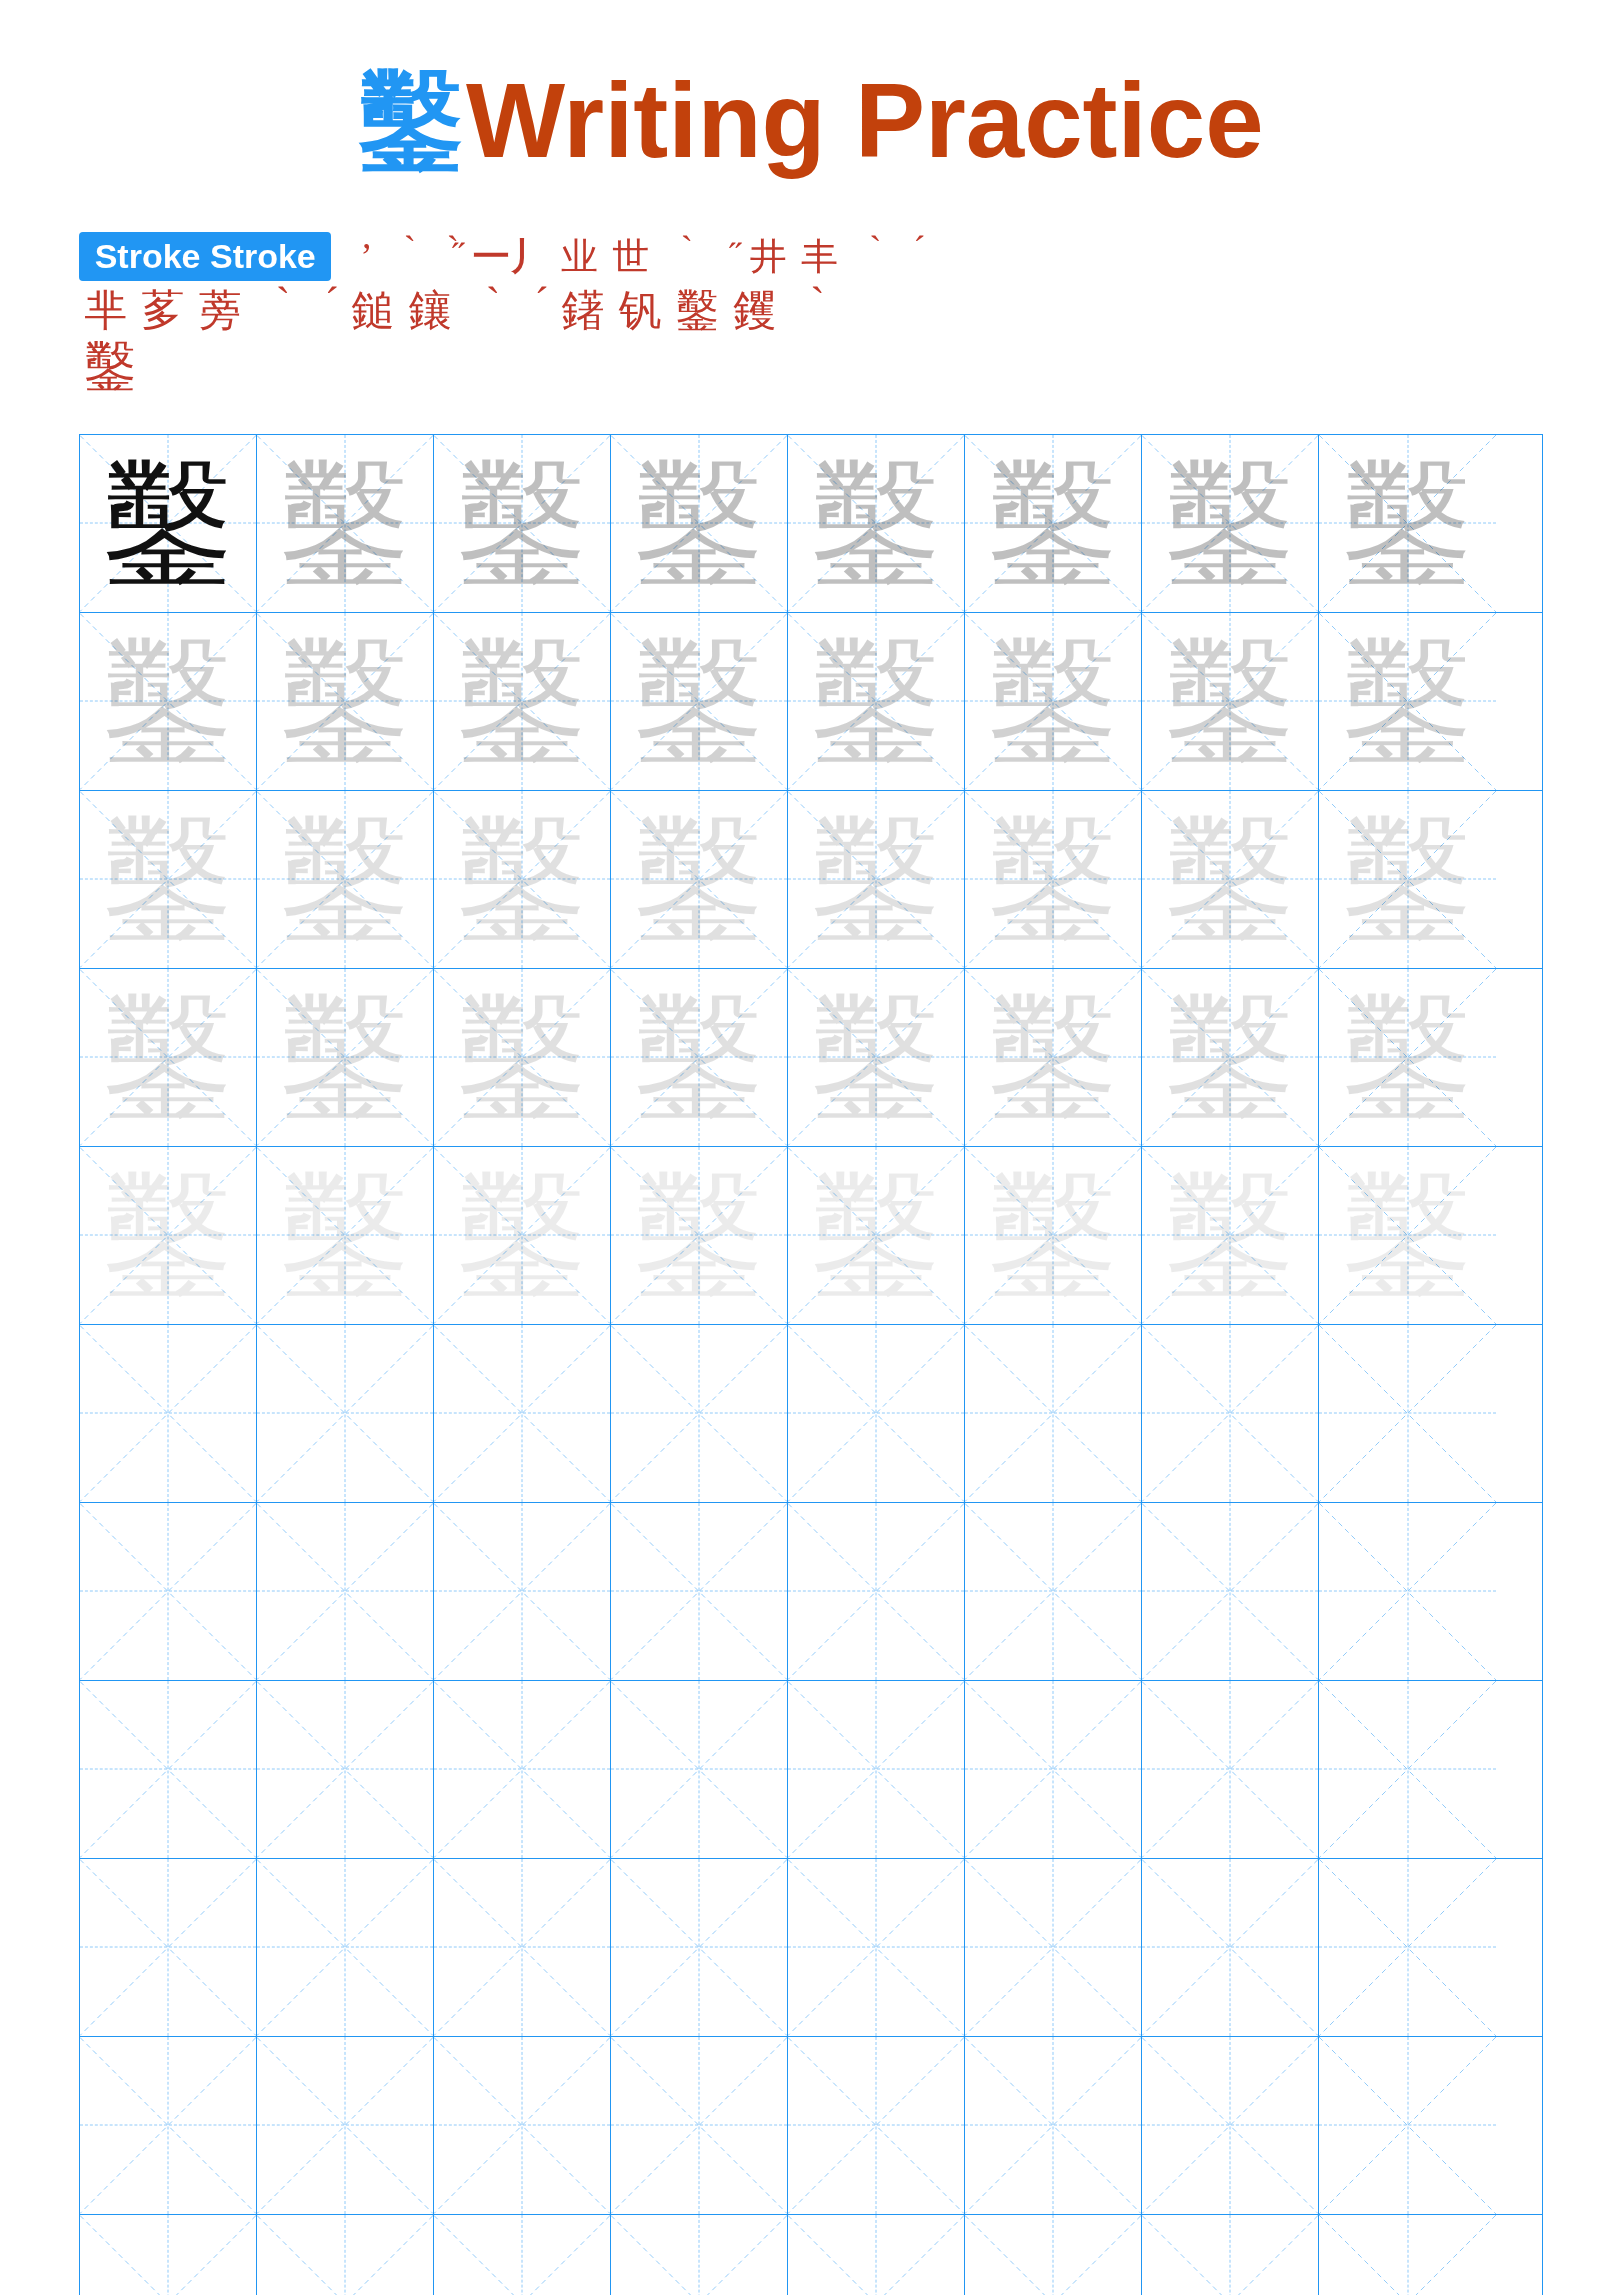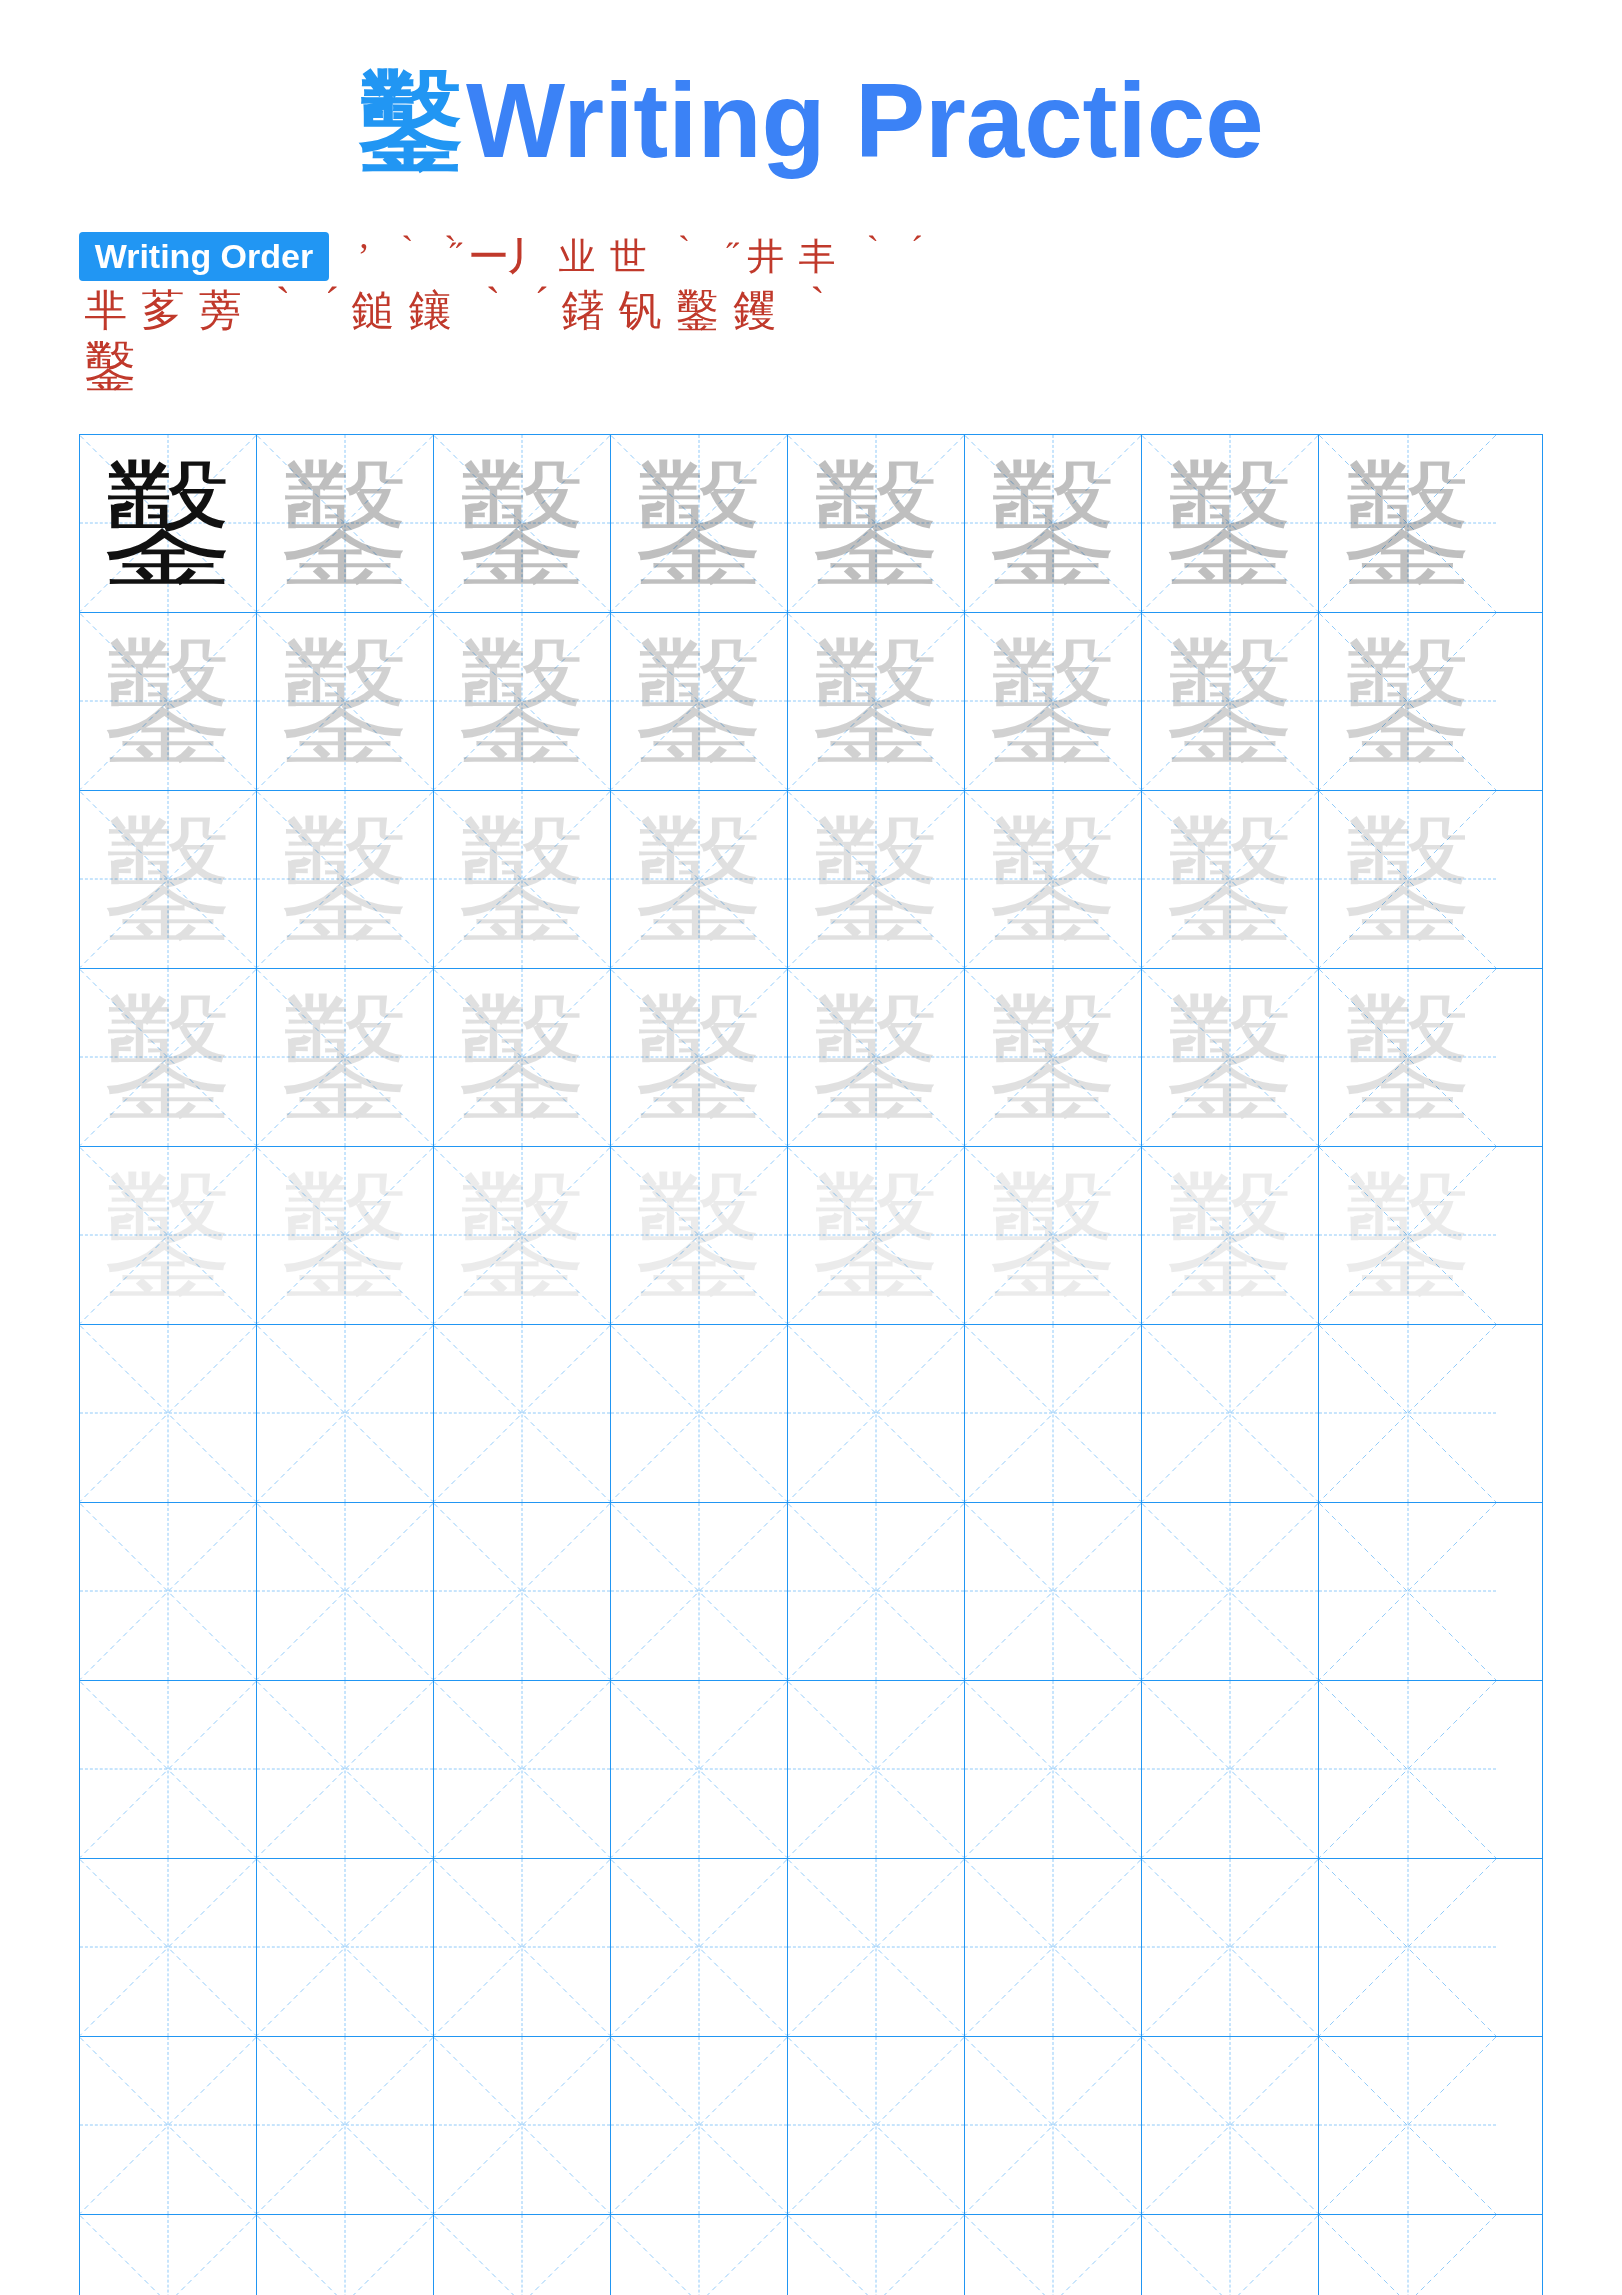--- a/index.html
+++ b/index.html
@@ -23,21 +23,21 @@
     .title-section {
       text-align: center;
       margin-bottom: 39px;
     }
     .title-char {
       color: #2196F3;
       font-size: 105px;
       font-weight: bold;
     }
     .title-text {
-      color: #3b82f6;
+      color: #c2410c;
       font-size: 105px;
       font-weight: bold;
       font-family: Arial, sans-serif;
     }
 
     
     .stroke-order-section {
       margin-bottom: 39px;
     }
     .stroke-order-label {
@@ -154,21 +154,21 @@
 
 <div class="page">
 
   <div class="title-section">
     <span class="title-char">鑿</span>
     <span class="title-text">Writing Practice</span>
   </div>
 
   <div class="stroke-order-section">
     <div style="display:flex; align-items:center; flex-wrap:wrap; gap:3.9px; margin-bottom:6.5px;">
-      <span class="stroke-order-label">Writing Order</span>
+      <span class="stroke-order-label">Stroke Stroke</span>
 
       <span class="stroke-char" style="font-size:37px;">’</span>
       <span class="stroke-char" style="font-size:37px;">丿̀</span>
       <span class="stroke-char" style="font-size:37px;">丿̋̀</span>
       <span class="stroke-char" style="font-size:37px;font-weight:bold;">一丿</span>
       <span class="stroke-char" style="font-size:37px;">业</span>
       <span class="stroke-char" style="font-size:37px;">世</span>
       <span class="stroke-char" style="font-size:37px;">世̀</span>
       <span class="stroke-char" style="font-size:37px;">世̋</span>
       <span class="stroke-char" style="font-size:37px;">井</span>

